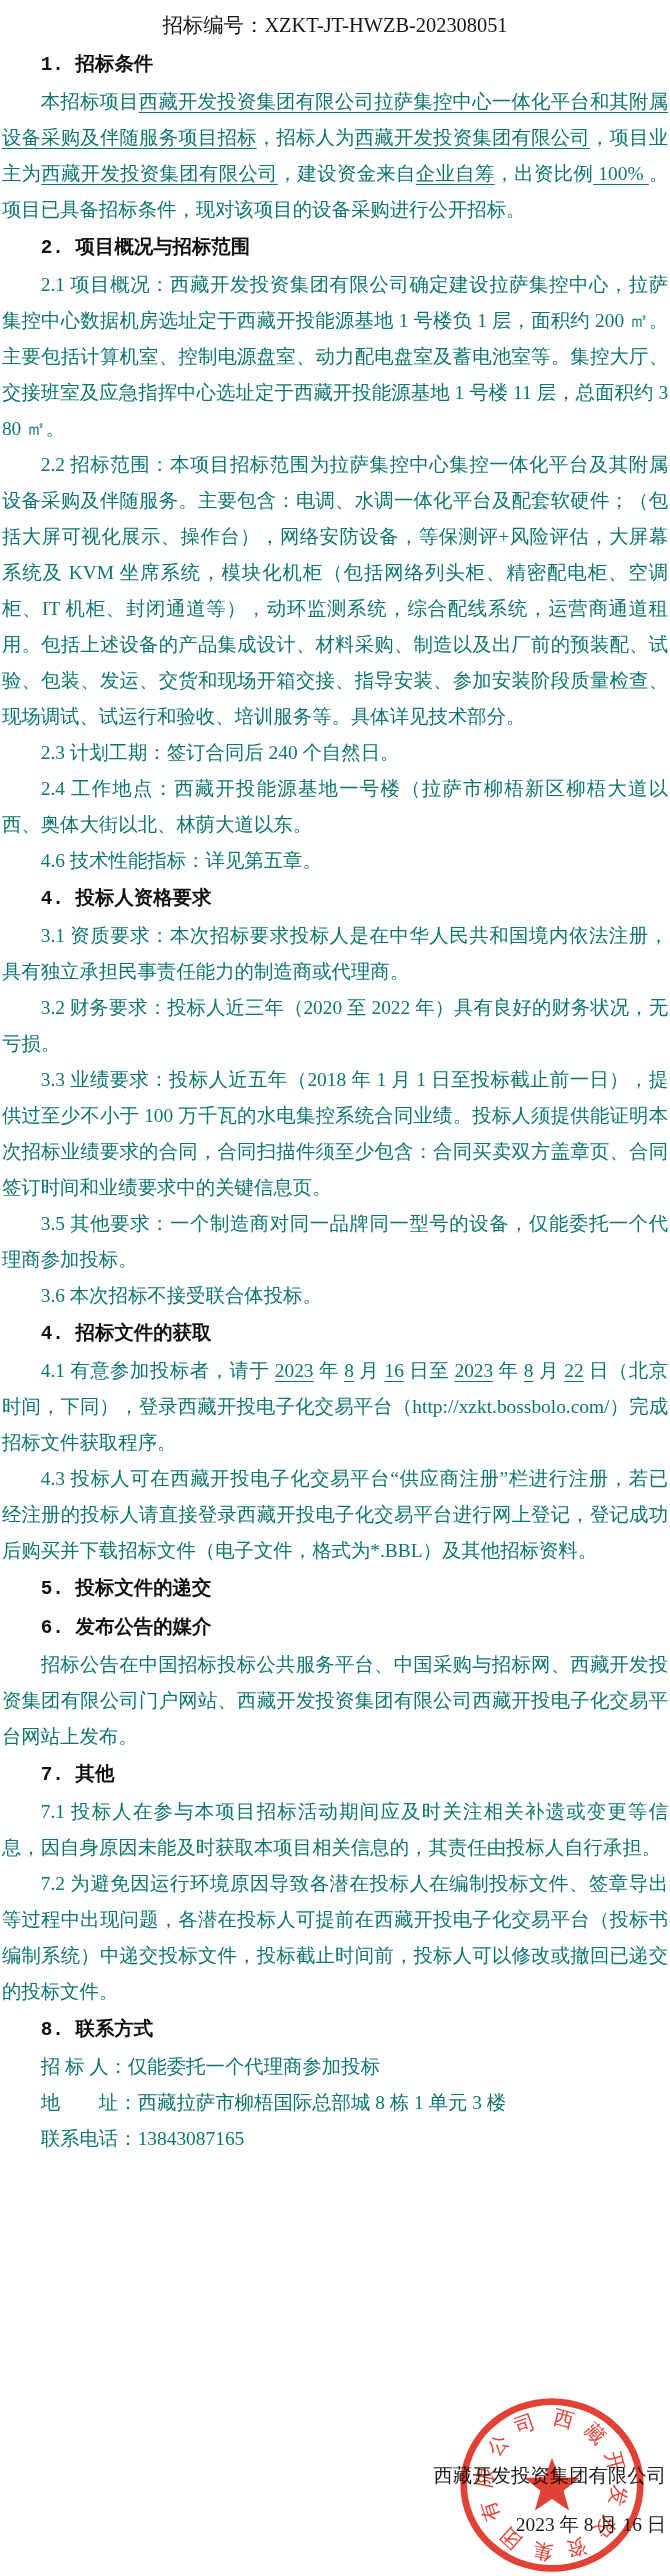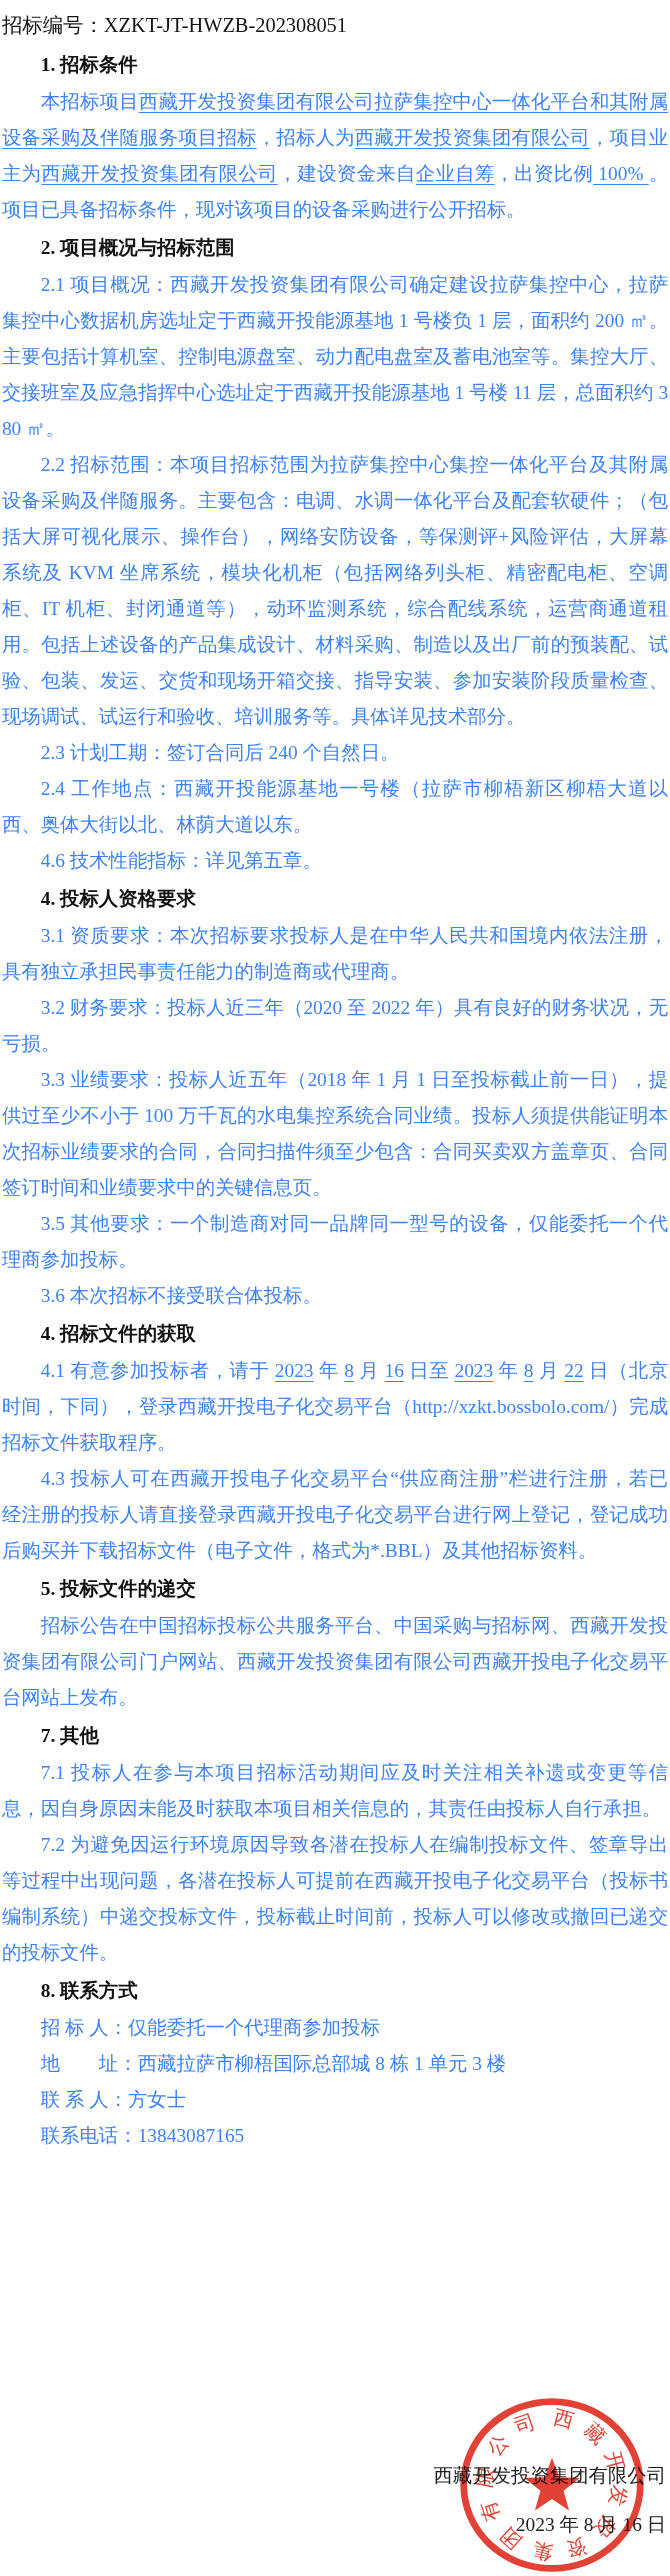--- a/index.html
+++ b/index.html
@@ -4,33 +4,33 @@
 <style>
   html,body{margin:0;padding:0;background:#fff;}
   .page{
     width:670px;height:2576px;box-sizing:border-box;
     position:relative;overflow:hidden;background:#ffffff;
     padding:5.8px 1.9px 0 1.9px;
     font-family:"Liberation Serif","DejaVu Serif",serif;
     color:#1d1d1d;
   }
   .doc-title{
-    text-align:left;
+    text-align:center;
     font-size:20.4px;line-height:39px;
     font-family:"Liberation Serif","DejaVu Serif",serif;
     color:#151515;
   }
   .heading{
-    font-family:Liberation Serif, serif;
+    font-family:Liberation Mono, monospace;
     font-weight:700;font-size:19.4px;line-height:38px;
     text-indent:2em;color:#111;margin:1px 0 0 0;
   }
   p.para{
     margin:0;font-size:19.4px;line-height:36px;
-    text-indent:2em;text-align:justify;color:#3b82f6;
+    text-indent:2em;text-align:justify;color:#0f766e;
     word-break:break-all;
   }
   .u{text-decoration:underline;text-underline-offset:3.9px;}
   .signature{
     position:absolute;right:3.9px;top:2451px;
     text-align:right;font-size:19.4px;line-height:49px;color:#1d1d1d;
     z-index:1;
   }
   .stamp{
     position:absolute;left:455px;top:2388px;width:194px;height:194px;
@@ -56,28 +56,28 @@
       <div class="heading">4. 投标人资格要求</div>
       <p class="para"><span>3.1 资质要求：本次招标要求投标人是在中华人民共和国境内依法注册，具有独立承担民事责任能力的制造商或代理商。</span></p>
       <p class="para"><span>3.2 财务要求：投标人近三年（2020 至 2022 年）具有良好的财务状况，无亏损。</span></p>
       <p class="para"><span>3.3 业绩要求：投标人近五年（2018 年 1 月 1 日至投标截止前一日），提供过至少不小于 100 万千瓦的水电集控系统合同业绩。投标人须提供能证明本次招标业绩要求的合同，合同扫描件须至少包含：合同买卖双方盖章页、合同签订时间和业绩要求中的关键信息页。</span></p>
       <p class="para"><span>3.5 其他要求：一个制造商对同一品牌同一型号的设备，仅能委托一个代理商参加投标。</span></p>
       <p class="para"><span>3.6 本次招标不接受联合体投标。</span></p>
       <div class="heading">4. 招标文件的获取</div>
       <p class="para"><span>4.1 有意参加投标者，请于 </span><span class="u">2023</span><span> 年 </span><span class="u">8</span><span> 月 </span><span class="u">16</span><span> 日至 </span><span class="u">2023</span><span> 年 </span><span class="u">8</span><span> 月 </span><span class="u">22</span><span> 日（北京时间，下同），登录西藏开投电子化交易平台（http://xzkt.bossbolo.com/）完成招标文件获取程序。</span></p>
       <p class="para"><span>4.3 投标人可在西藏开投电子化交易平台“供应商注册”栏进行注册，若已经注册的投标人请直接登录西藏开投电子化交易平台进行网上登记，登记成功后购买并下载招标文件（电子文件，格式为*.BBL）及其他招标资料。</span></p>
       <div class="heading">5. 投标文件的递交</div>
+      <div class="heading">6. 发布公告的媒介</div>
       <p class="para"><span>招标公告在中国招标投标公共服务平台、中国采购与招标网、西藏开发投资集团有限公司门户网站、西藏开发投资集团有限公司西藏开投电子化交易平台网站上发布。</span></p>
       <div class="heading">7. 其他</div>
       <p class="para"><span>7.1 投标人在参与本项目招标活动期间应及时关注相关补遗或变更等信息，因自身原因未能及时获取本项目相关信息的，其责任由投标人自行承担。</span></p>
       <p class="para"><span>7.2 为避免因运行环境原因导致各潜在投标人在编制投标文件、签章导出等过程中出现问题，各潜在投标人可提前在西藏开投电子化交易平台（投标书编制系统）中递交投标文件，投标截止时间前，投标人可以修改或撤回已递交的投标文件。</span></p>
       <div class="heading">8. 联系方式</div>
       <p class="para"><span>招 标 人：仅能委托一个代理商参加投标</span></p>
       <p class="para"><span>地　　址：西藏拉萨市柳梧国际总部城 8 栋 1 单元 3 楼</span></p>
-      <p class="para"><span>联 系 人：方女士</span></p>
       <p class="para"><span>联系电话：13843087165</span></p>
     </div>
 
   <div class="signature">
     <div>西藏开发投资集团有限公司</div>
     <div>2023 年 8 月 16 日</div>
   </div>
 
   <svg class="stamp" viewBox="0 0 200 200" xmlns="http://www.w3.org/2000/svg">
     <ellipse cx="100" cy="100" rx="91" ry="86" fill="none" stroke="#e03325" stroke-width="7"></ellipse>

